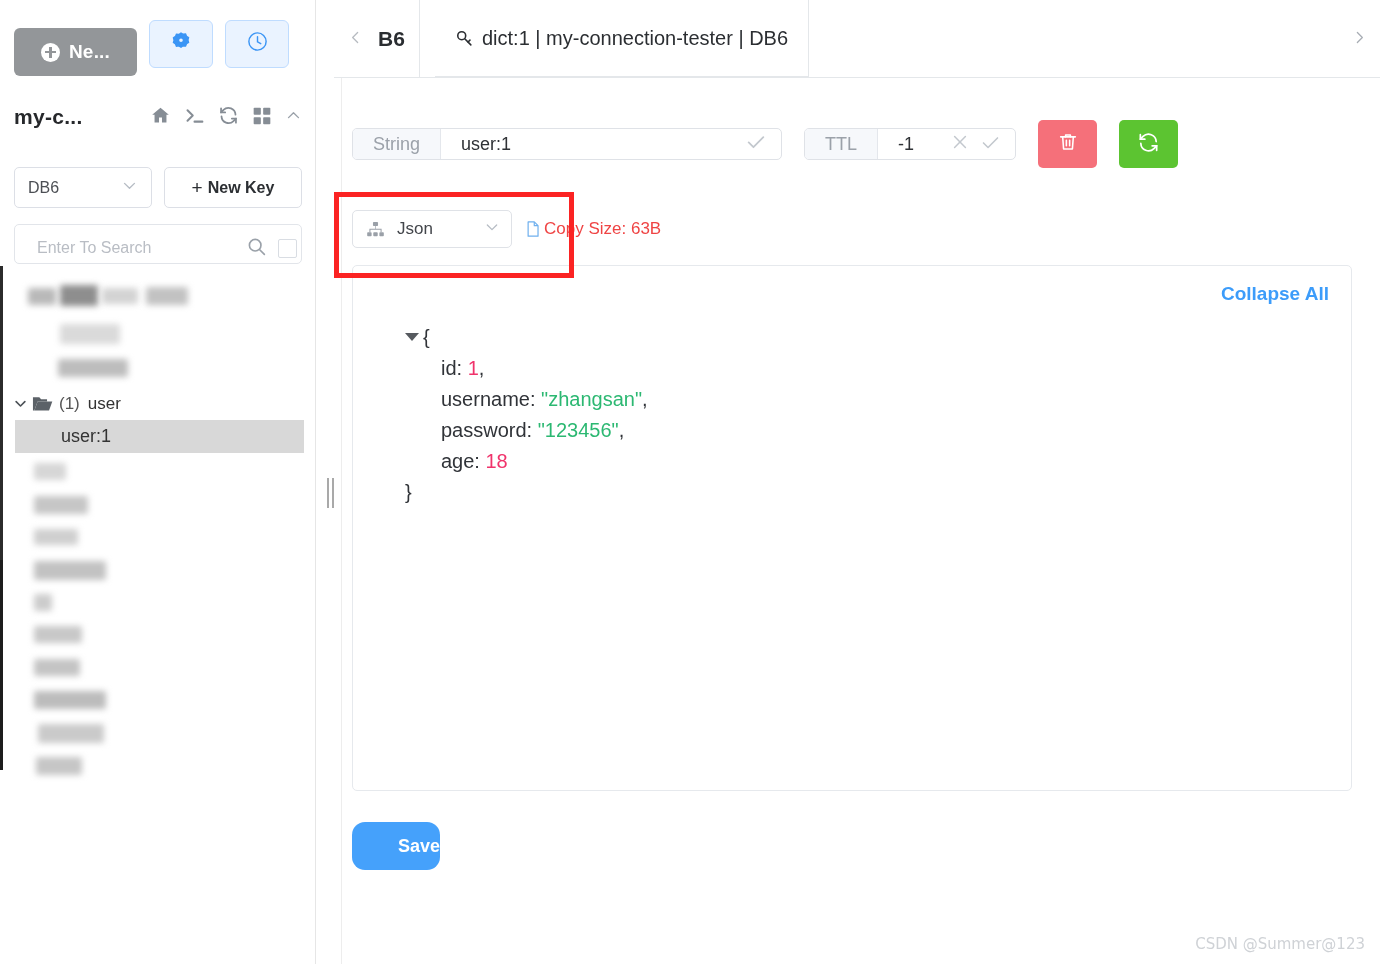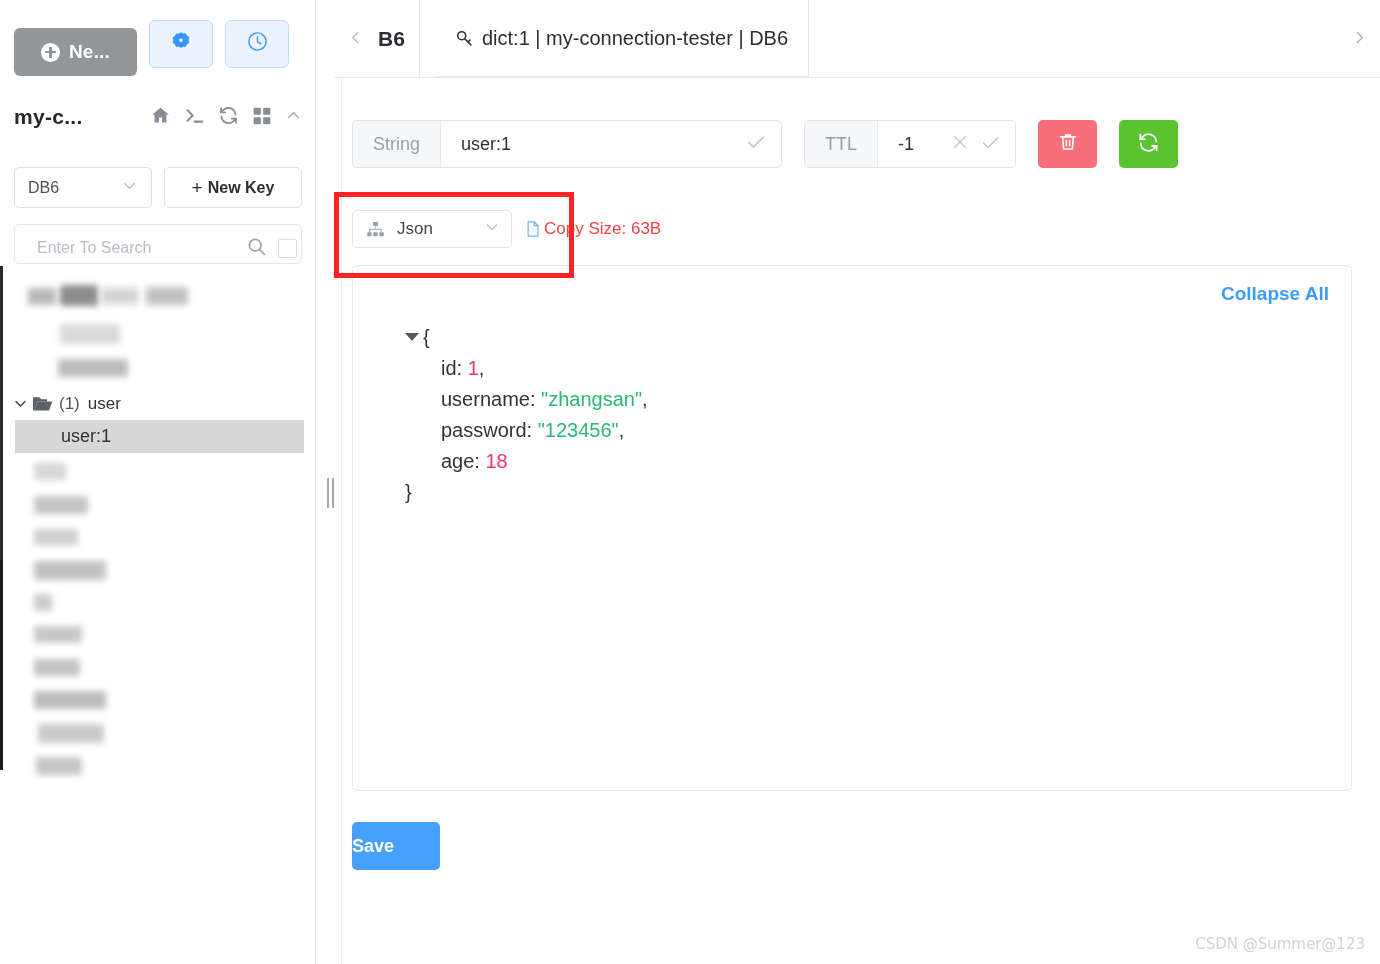--- a/index.html
+++ b/index.html
@@ -243,21 +243,21 @@
 
   
   #main { position: absolute; left: 334px; top: 78px; width: 1046px; height: 886px; }
 
   .toolrow {
     position: absolute; left: 18px; top: 42px;
     display: flex; align-items: center; gap: 22px;
   }
   .field-group {
     display: flex; align-items: stretch;
-    height: 48px;
+    height: 32px;
     border: 1px solid #dfe2e7; border-radius: 5px;
     background: #fff; overflow: hidden;
   }
   .field-label {
     background: #f6f8fb;
     border-right: 1px solid #e4e7ec;
     display: flex; align-items: center; justify-content: center;
     padding: 0 20px;
     font-size: 18px; color: #9ba1a9;
   }
@@ -345,23 +345,23 @@
   }
   .j-key { color: #303338; }
   .j-num { color: #f0336b; }
   .j-str { color: #2cb872; }
   .j-pun { color: #303338; }
   .indent { padding-left: 36px; }
 
   .btn-save {
     position: absolute; left: 18px; top: 744px;
     width: 88px; height: 48px;
-    background: #45a1fb; border-radius: 5px;
+    background: #45a1fb; border-radius: 13px;
     color: #fff; font-size: 18px; font-weight: bold;
-    display: flex; align-items: center; justify-content: flex-start;
+    display: flex; align-items: center; justify-content: flex-end;
     cursor: pointer;
   }
 
   .watermark {
     position: absolute; right: 15px; bottom: 11px;
     font-size: 15px; color: #cfd2d6;
     font-family: "DejaVu Sans", sans-serif;
   }
 </style>
 </head>

